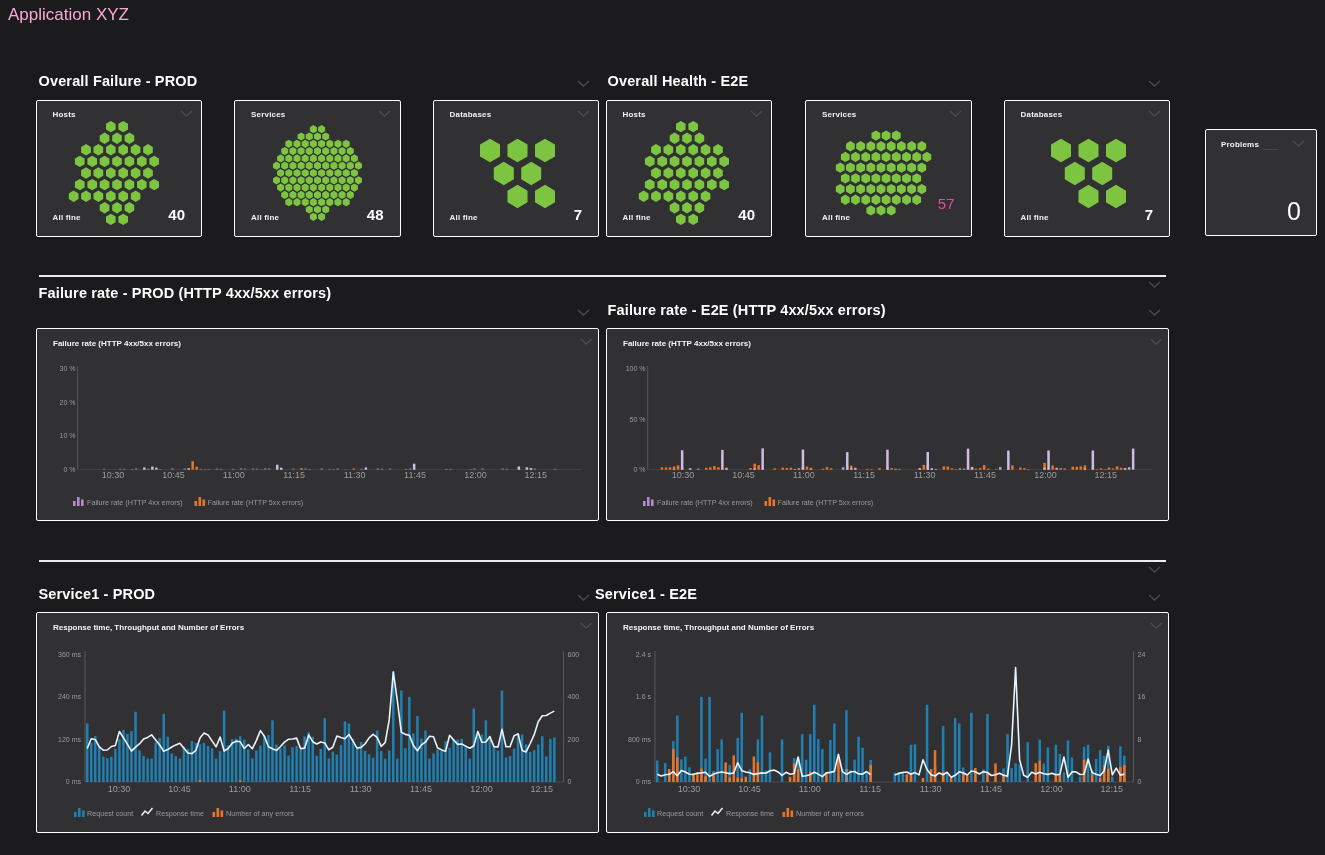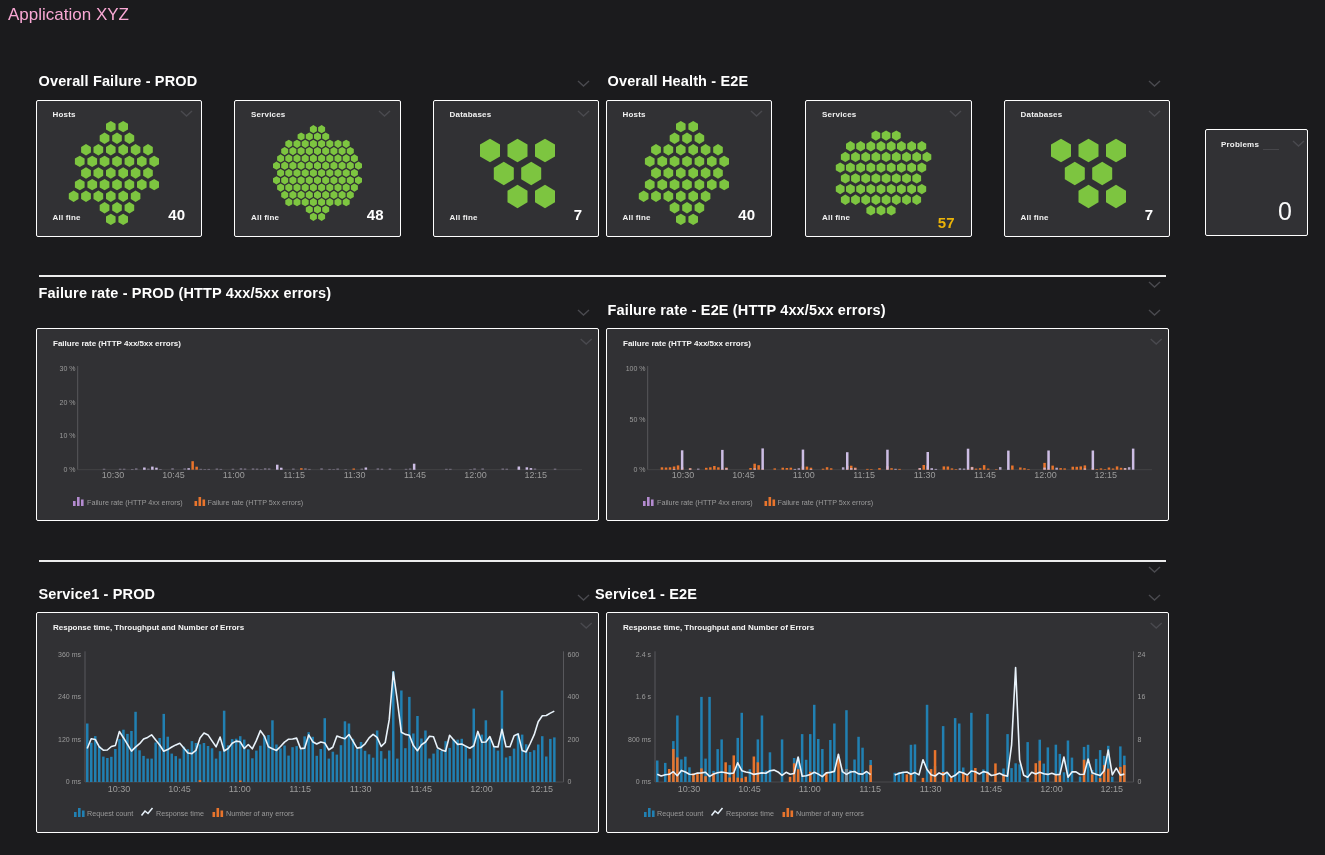--- a/index.html
+++ b/index.html
@@ -302,40 +302,40 @@
       <polygon points="110.7,93.6 115.1,96.2 115.1,101.3 110.7,103.9 106.3,101.3 106.3,96.2" fill="#7dc540"></polygon>
       <polygon points="64.8,104.3 69.2,106.9 69.2,112.0 64.8,114.6 60.4,112.0 60.4,106.9" fill="#7dc540"></polygon>
       <polygon points="75.0,104.3 79.4,106.9 79.4,112.0 75.0,114.6 70.6,112.0 70.6,106.9" fill="#7dc540"></polygon>
       <polygon points="85.2,104.3 89.6,106.9 89.6,112.0 85.2,114.6 80.8,112.0 80.8,106.9" fill="#7dc540"></polygon>
     </svg>
 <div style="position:absolute;left:16px;top:9px;font-size:8px;font-weight:bold;color:#f2f2f2;letter-spacing:0.2px">Services</div>
 <svg width="15" height="10" style="position:absolute;left:142.4px;top:8px">
       <path d="M2 2 l5.5 5.0 l5.5 -5.0" fill="none" stroke="#4a4a4f" stroke-width="1.4"></path>
     </svg>
 <div style="position:absolute;left:16px;top:111.5px;font-size:8px;font-weight:bold;color:#f2f2f2;letter-spacing:0.2px">All fine</div>
-<div style="position:absolute;right:16px;top:113px;font-size:15px;font-weight:bold;color:#eab308">57</div>
+<div style="position:absolute;right:16px;top:94px;font-size:15px;font-weight:normal;color:#ec4899">57</div>
 </div>
 <div class="tile" style="left:1003.5px;top:100px;width:166.5px;height:136.5px">
 <svg width="165" height="135" style="position:absolute;left:0;top:0">
       <polygon points="56.0,37.8 66.0,43.6 66.0,55.4 56.0,61.2 46.0,55.4 46.0,43.6" fill="#7dc540"></polygon>
       <polygon points="83.5,37.8 93.5,43.6 93.5,55.4 83.5,61.2 73.5,55.4 73.5,43.6" fill="#7dc540"></polygon>
       <polygon points="111.0,37.8 121.0,43.6 121.0,55.4 111.0,61.2 101.0,55.4 101.0,43.6" fill="#7dc540"></polygon>
       <polygon points="69.8,60.8 79.8,66.7 79.8,78.3 69.8,84.2 59.8,78.3 59.8,66.7" fill="#7dc540"></polygon>
       <polygon points="97.2,60.8 107.2,66.7 107.2,78.3 97.2,84.2 87.2,78.3 87.2,66.7" fill="#7dc540"></polygon>
       <polygon points="83.5,83.8 93.5,89.7 93.5,101.3 83.5,107.2 73.5,101.3 73.5,89.7" fill="#7dc540"></polygon>
       <polygon points="111.0,83.8 121.0,89.7 121.0,101.3 111.0,107.2 101.0,101.3 101.0,89.7" fill="#7dc540"></polygon>
     </svg>
 <div style="position:absolute;left:16px;top:9px;font-size:8px;font-weight:bold;color:#f2f2f2;letter-spacing:0.2px">Databases</div>
 <svg width="15" height="10" style="position:absolute;left:142.4px;top:8px">
       <path d="M2 2 l5.5 5.0 l5.5 -5.0" fill="none" stroke="#4a4a4f" stroke-width="1.4"></path>
     </svg>
 <div style="position:absolute;left:16px;top:111.5px;font-size:8px;font-weight:bold;color:#f2f2f2;letter-spacing:0.2px">All fine</div>
 <div style="position:absolute;right:16px;top:105px;font-size:15px;font-weight:bold;color:#fff">7</div>
 </div>
-<div class="tile" style="left:1205px;top:128.5px;width:103px;height:107px">
+<div class="tile" style="left:1205px;top:128.5px;width:112px;height:107px">
 <div style="position:absolute;left:15px;top:10.5px;font-size:8px;font-weight:bold;color:#f2f2f2;letter-spacing:0.2px">Problems</div>
 <div style="position:absolute;left:57px;top:19px;width:16px;height:1.5px;background:#47474b"></div>
 <svg width="15" height="10" style="position:absolute;left:85px;top:9px">
       <path d="M2 2 l5.5 5.0 l5.5 -5.0" fill="none" stroke="#4a4a4f" stroke-width="1.4"></path>
     </svg>
 <div style="position:absolute;right:15px;bottom:8.5px;font-size:25px;color:#fafafa">0</div>
 </div>
 <div class="sep" style="left:38.5px;top:274.5px;width:1127.5px"></div>
 <svg width="15" height="10" style="position:absolute;left:1146.5px;top:279.5px">
     <path d="M2 2 l5.5 5.0 l5.5 -5.0" fill="none" stroke="#4a4a4f" stroke-width="1.4"></path>

